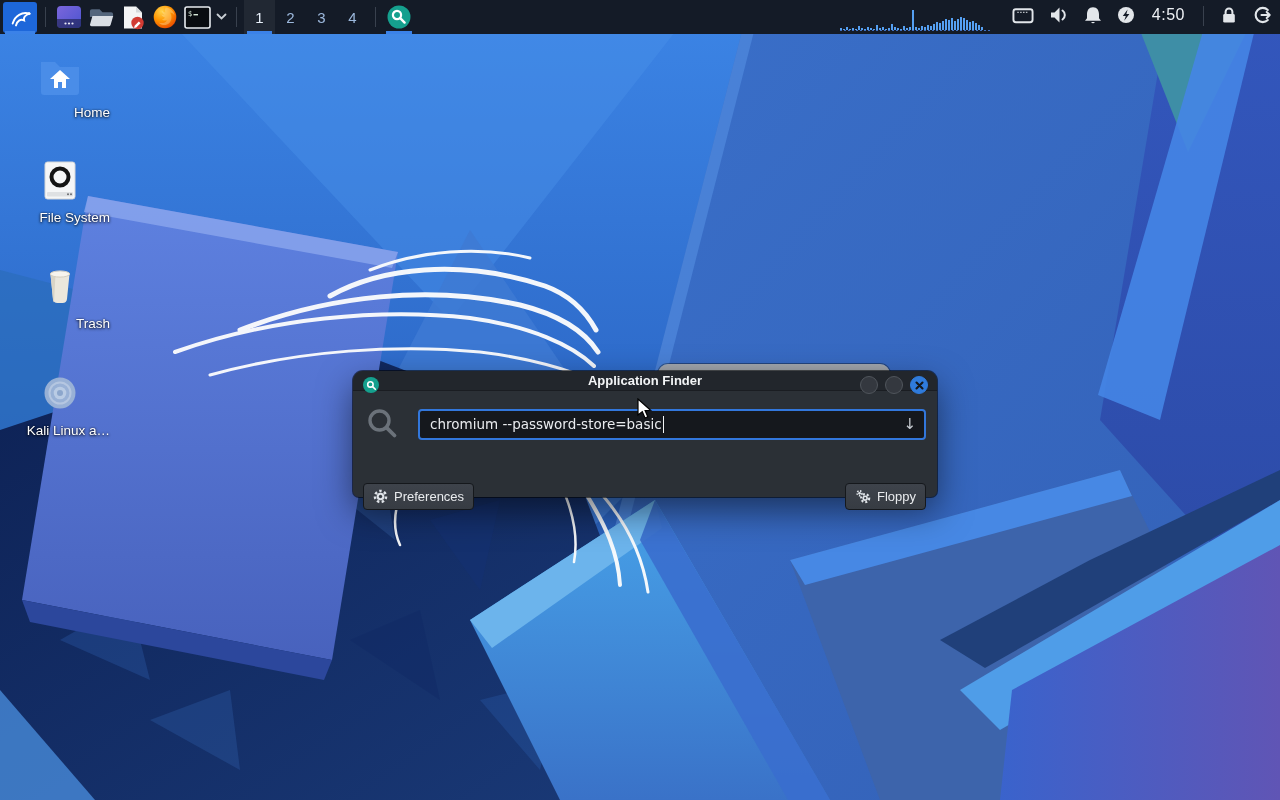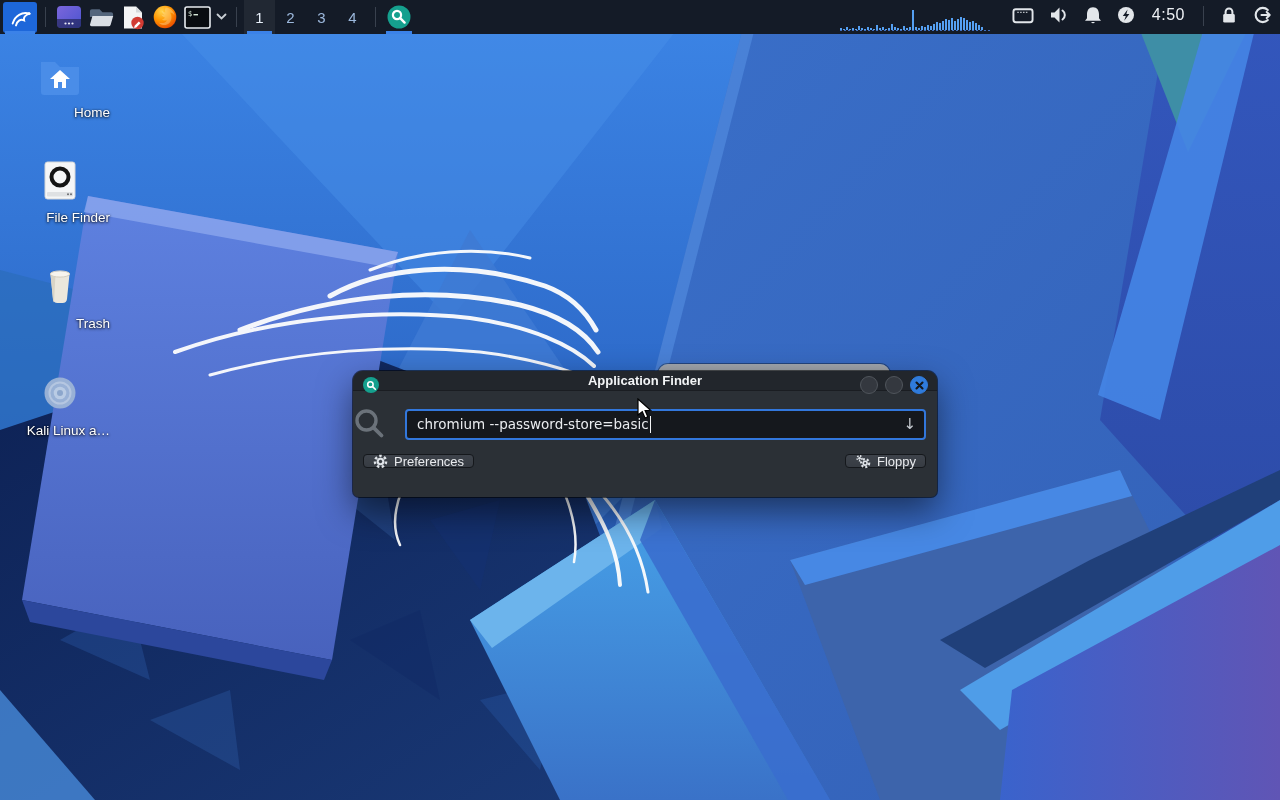--- a/index.html
+++ b/index.html
@@ -50,33 +50,33 @@
   .titlebar{height:20px; background:var(--titlebar-bg); border-radius:10px 10px 0 0;
     border-bottom:1px solid #1a1d22; position:relative; display:flex; align-items:center;}
   .titlebar .title{position:absolute; left:0; right:0; text-align:center; font-size:13px;
     font-weight:bold; color:#f2f4f6; pointer-events:none;}
   .app-badge{position:absolute; left:10px; top:6px; width:16px; height:16px; border-radius:50%;
     background:var(--teal); display:flex; align-items:center; justify-content:center;}
   .win-btns{position:absolute; right:9px; top:5px; display:flex; gap:7px;}
   .win-btn{width:18px; height:18px; border-radius:50%; border:1px solid #50555c; background:#34383f;
     display:flex; align-items:center; justify-content:center; padding:0;}
   .win-btn.close{background:#2f7bdc; border-color:#2f7bdc;}
-  .search-row{display:flex; align-items:center; padding:16px 11px 0 0;}
+  .search-row{display:flex; align-items:center; padding:16px 11px 0 13px;}
   .big-mag{flex:0 0 34px; margin-right:18px; display:flex; justify-content:center;}
   .finder-input{position:relative; flex:1; height:31px; background:var(--input-bg);
     border:2px solid var(--accent-blue); border-radius:4px; display:flex; align-items:center;}
   .finder-input input{flex:1; background:transparent; border:none; outline:none; color:#e9ebee;
     font-family:"DejaVu Sans", sans-serif; font-size:13.5px; padding:0 26px 0 10px;}
   .caret{position:absolute; top:5px; width:1px; height:17px; background:#f2f4f6;}
   .arrow-down{position:absolute; right:8px; top:4px; font-family:"DejaVu Sans", sans-serif;
     font-size:15px; color:#c6cbd1;}
   .btn-row{display:flex; justify-content:space-between; padding:13px 11px 0 10px;}
-  .btn{height:14px; display:inline-flex; align-items:center; gap:6px; padding:0 9px;
+  .btn{height:27px; display:inline-flex; align-items:center; gap:6px; padding:0 9px;
     background:linear-gradient(180deg,#3e434b,#373c43); border:1px solid #15181c; border-radius:4px;
-    color:#e9ebee; font-size:13px; font-family:"Liberation Sans", sans-serif;}
+    color:#e9ebee; font-size:13px; font-family:"Liberation Sans", sans-serif;margin-top:29px;}
 
   
   .cursor{position:absolute; left:637px; top:398px; z-index:60; pointer-events:none;}
 </style>
 </head>
 <body>
 
 <div class="stage">
 
   <svg class="wallpaper" width="1280" height="800" viewBox="0 0 1280 800">
@@ -183,21 +183,21 @@
   <div class="desk-icon" style="top:157px">
     <div class="ic">
       <svg width="48" height="48" viewBox="0 0 48 48">
         <rect x="9" y="5" width="30" height="37" rx="2.5" fill="#f5f6f7" stroke="#d4d6d8"></rect>
         <circle cx="24" cy="20" r="8.5" fill="none" stroke="#141414" stroke-width="4"></circle>
         <rect x="11" y="35" width="26" height="4.5" rx="1" fill="#dfe1e3"></rect>
         <circle cx="32" cy="37.2" r="1" fill="#6a6d70"></circle>
           <circle cx="35" cy="37.2" r="1" fill="#6a6d70"></circle>
       </svg>
     </div>
-    <span class="lbl">File Finder</span>
+    <span class="lbl">File System</span>
   </div>
 
   <div class="desk-icon" style="top:263px">
     <div class="ic">
       <svg width="48" height="48" viewBox="0 0 48 48">
         <path d="M14.5 11 h19 l-2.5 25 a4.5 4.5 0 0 1 -4.5 4 h-5 a4.5 4.5 0 0 1 -4.5 -4 Z" fill="#ebe7dc"></path>
         <path d="M14.5 11 h5 l-1.5 28.5 a4.5 4.5 0 0 1 -1 -2.5 Z" fill="#d9d4c6"></path>
         <ellipse cx="24" cy="11" rx="9.7" ry="3.1" fill="#f8f5ee" stroke="#d5cfc0"></ellipse>
       </svg>
     </div>

